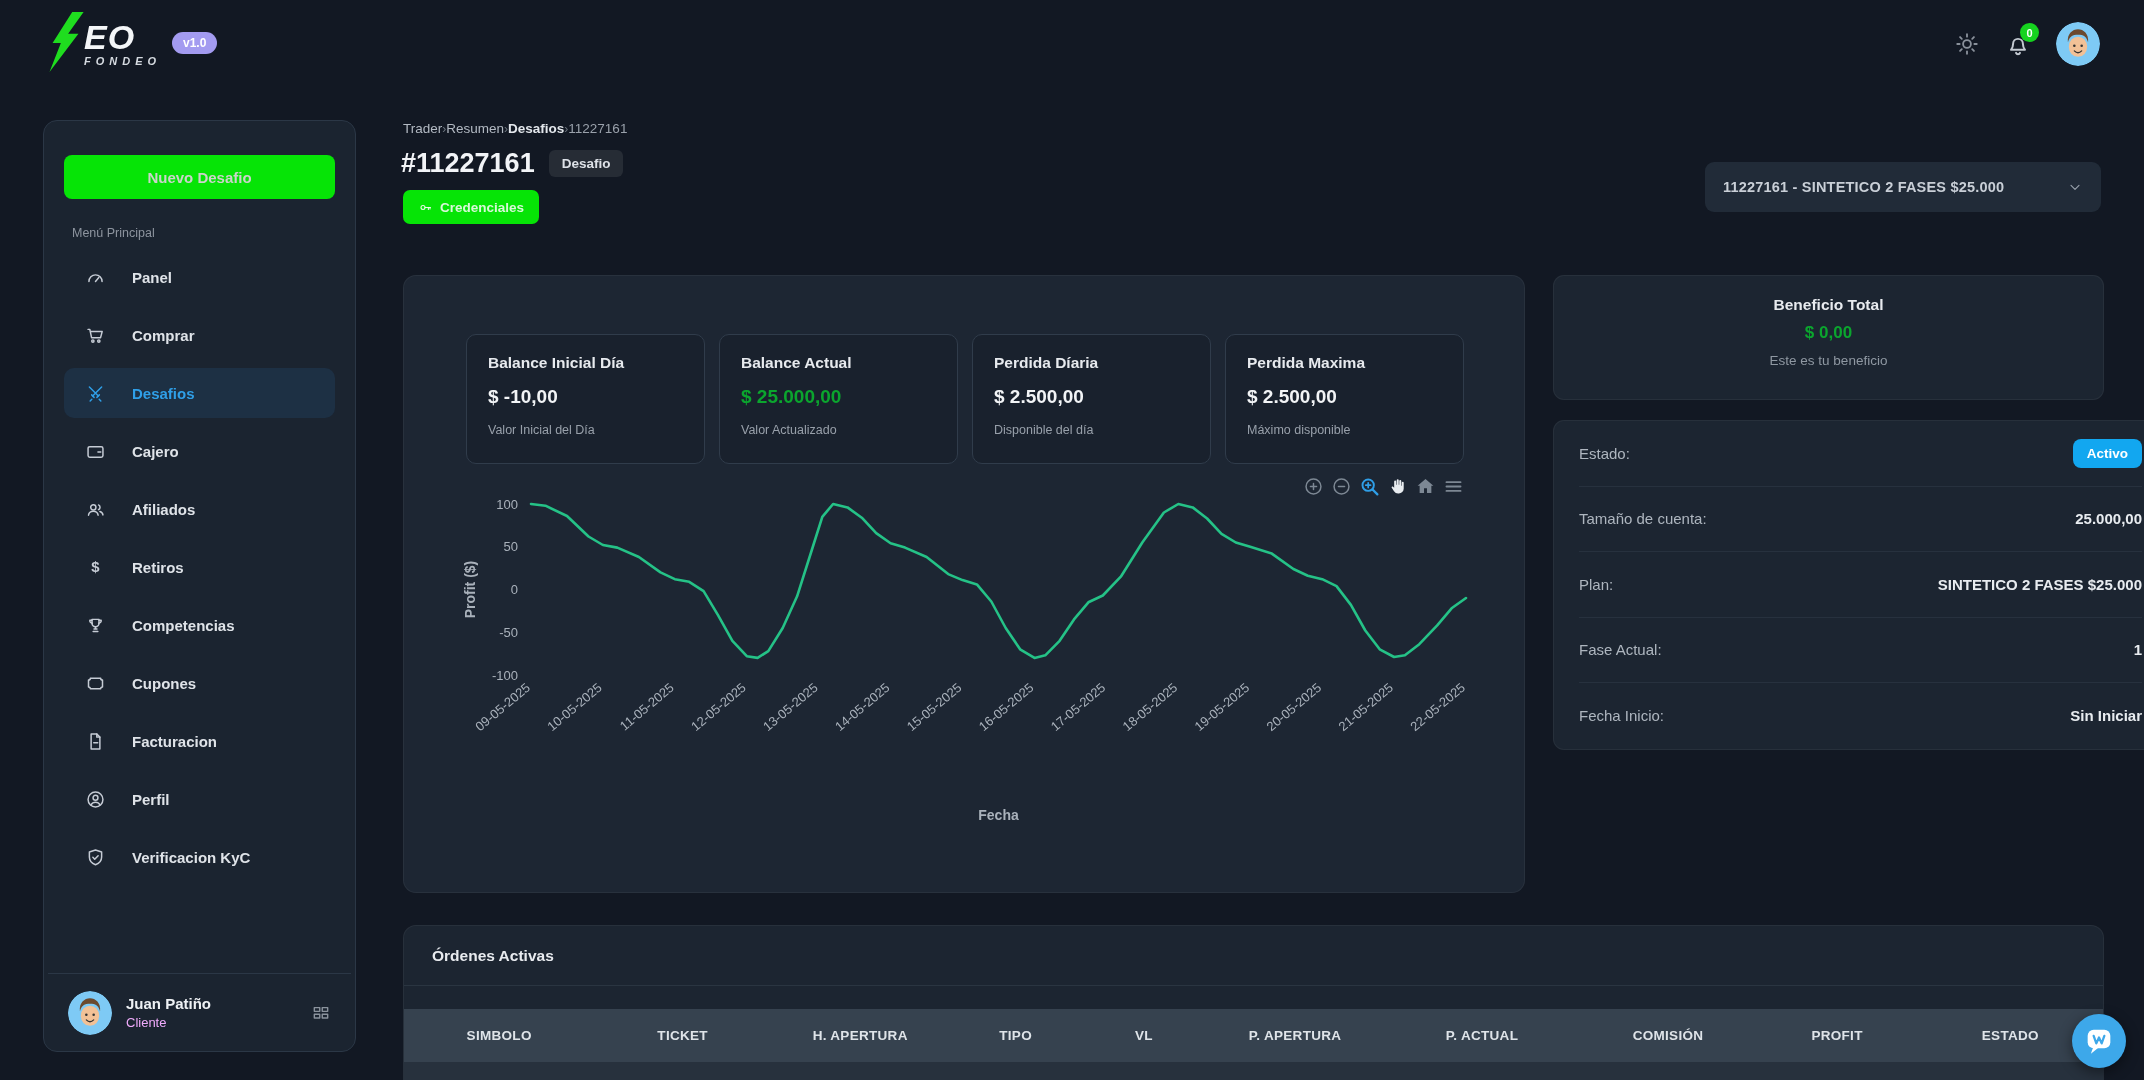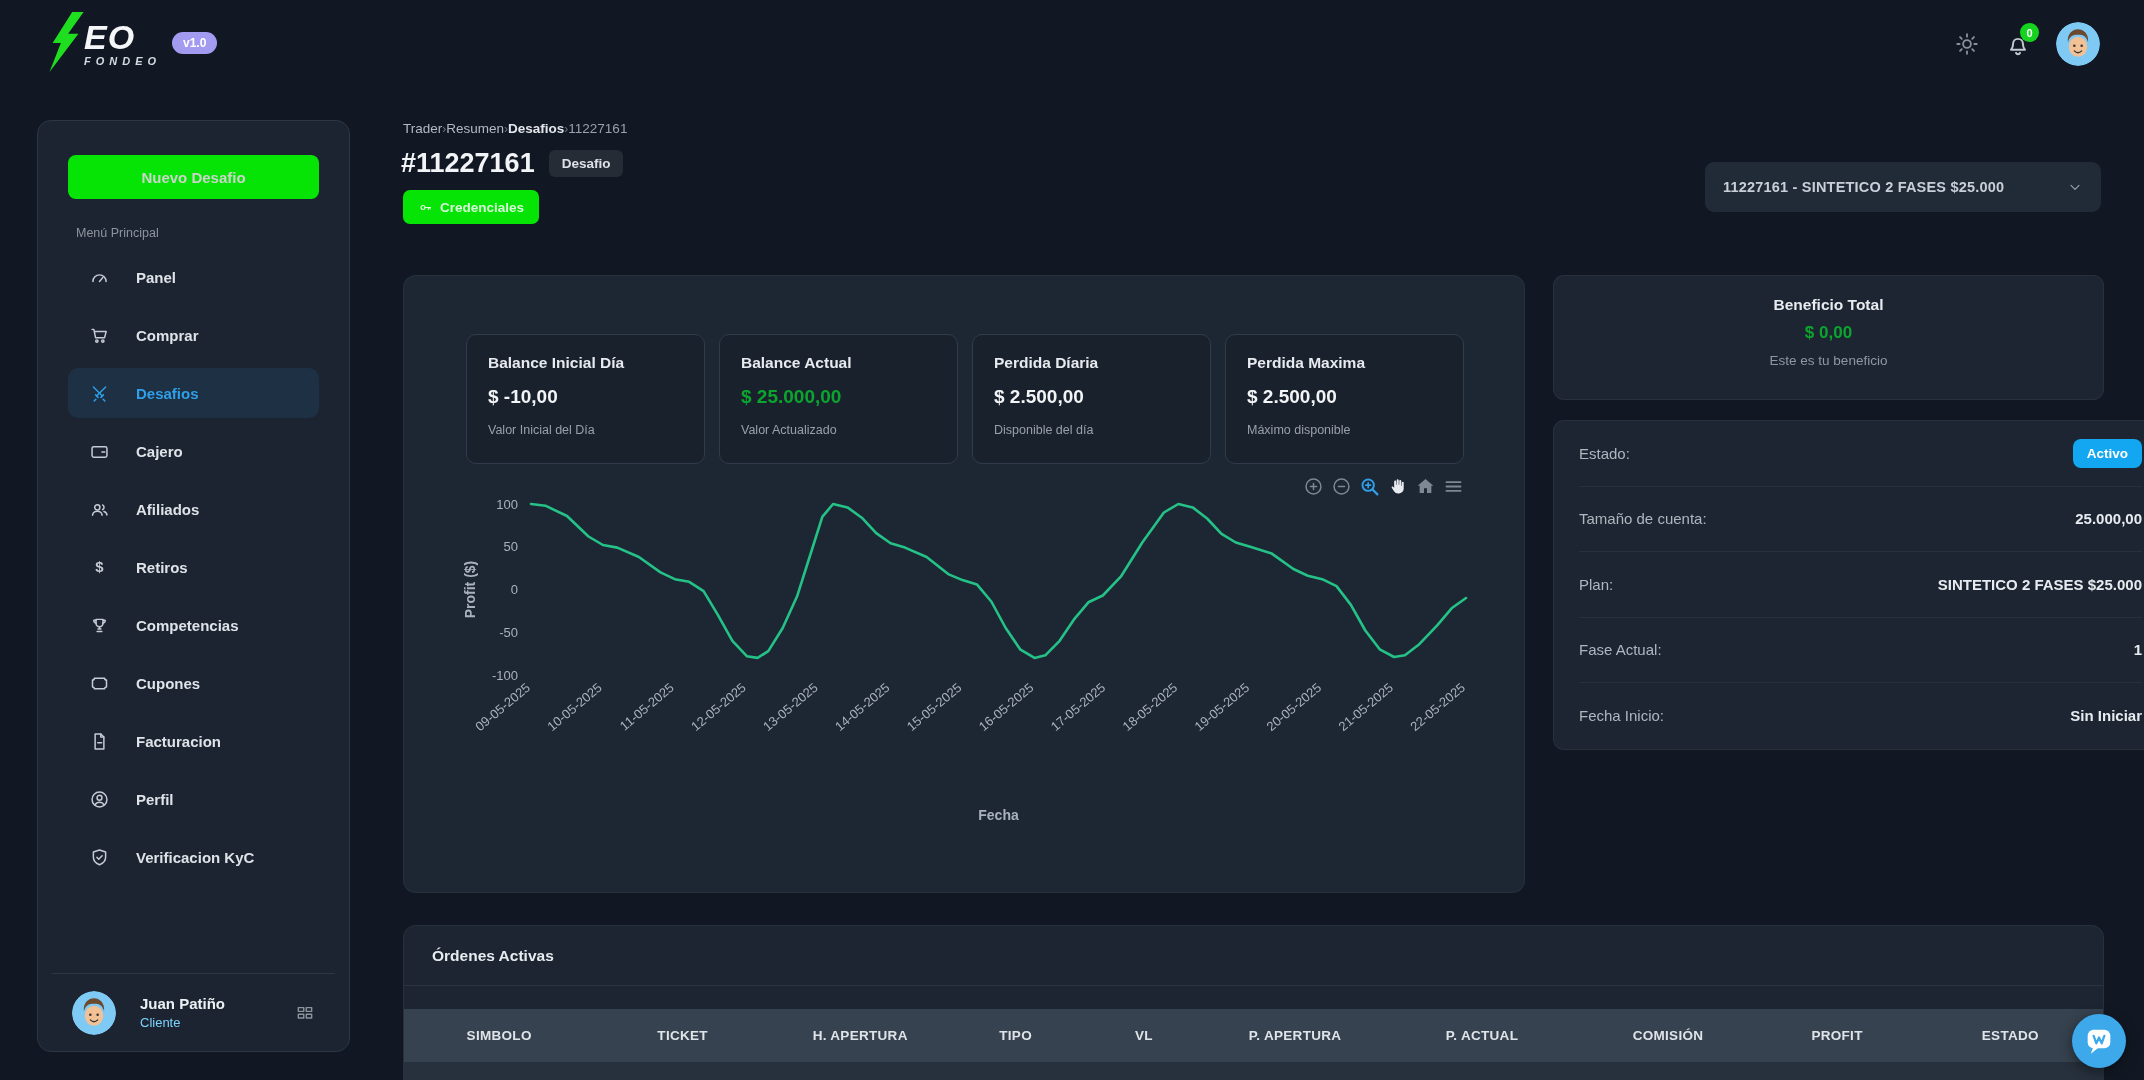--- a/index.html
+++ b/index.html
@@ -16,34 +16,34 @@
   .logo-sub { font-size:11px; font-weight:700; font-style:italic; letter-spacing:5px; color:#d4d9df; text-transform:uppercase; margin-top:2px; }
   .ver-badge { position:absolute; left:172px; top:24px; background:#a39bf0; color:#fff; font-size:12px; font-weight:700; padding:4px 11px; border-radius:11px; }
   .topbar-right { position:absolute; right:44px; top:14px; display:flex; align-items:center; gap:24px; }
   .icon-btn { width:26px; height:26px; color:#8a919b; cursor:pointer; }
   .bell-wrap { position:relative; width:28px; height:28px; color:#c3c9d1; }
   .bell-badge { position:absolute; right:-7px; top:-7px; min-width:19px; height:19px; background:#16d31f; border-radius:50%; color:#fff; font-size:11px; font-weight:700; display:flex; align-items:center; justify-content:center; }
   .avatar { width:44px; height:44px; border-radius:50%; overflow:hidden; }
   .avatar svg { display:block; width:100%; height:100%; }
 
   
-  .sidebar { position:absolute; left:37px; top:120px; width:313px; height:932px; background:#1b2430; border:1px solid #2b3746; border-radius:14px; padding:34px 30px 0; display:flex; flex-direction:column; }
+  .sidebar { position:absolute; left:43px; top:120px; width:313px; height:932px; background:#1b2430; border:1px solid #2b3746; border-radius:14px; padding:34px 20px 0; display:flex; flex-direction:column; }
   .new-challenge { height:44px; border:none; border-radius:8px; background:#06e406; color:#ccd3cb; font-size:15px; font-weight:700; font-family:inherit; cursor:pointer; }
   .menu-label { font-size:12.5px; color:#8d949e; margin:27px 0 12px 8px; }
   .nav { display:flex; flex-direction:column; gap:8px; }
   .nav-item { height:50px; display:flex; align-items:center; padding-left:21px; border-radius:10px; color:#dfe3e8; cursor:pointer; }
   .nav-item.active { background:#1d3044; color:#2f9fe8; }
   .nav-icon { width:21px; height:21px; flex:0 0 21px; color:#c6ccd5; }
   .nav-item.active .nav-icon { color:#2f9fe8; }
   .nav-label { margin-left:26px; font-size:15px; font-weight:600; }
   .user-box { margin:14px -16px 0; margin-top:auto; border-top:1px solid #2b3746; height:78px; display:flex; align-items:center; padding:0 20px; }
   .user-avatar { width:44px; height:44px; border-radius:50%; overflow:hidden; flex:0 0 44px; }
-  .user-meta { margin-left:24px; flex:1; }
+  .user-meta { margin-left:14px; flex:1; }
   .user-name { font-size:15px; font-weight:700; color:#eef1f4; }
-  .user-role { font-size:13px; color:#7dd3fc; margin-top:3px; }
+  .user-role { font-size:13px; color:#f0abfc; margin-top:3px; }
   .user-switch { width:20px; height:20px; color:#8b939d; cursor:pointer; }
 
   
   .breadcrumb { position:absolute; left:403px; top:121px; font-size:13.5px; color:#b3bac3; display:flex; align-items:center; }
   .crumb { cursor:pointer; }
   .crumb.bold { font-weight:700; color:#e3e7ec; }
   .crumb.last { color:#9aa1ab; }
   .crumb-sep { color:#6d757f; font-size:12px; }
   .title-row { position:absolute; left:401px; top:148px; display:flex; align-items:center; gap:14px; }
   .page-title { font-size:27px; font-weight:800; color:#f2f4f7; }

